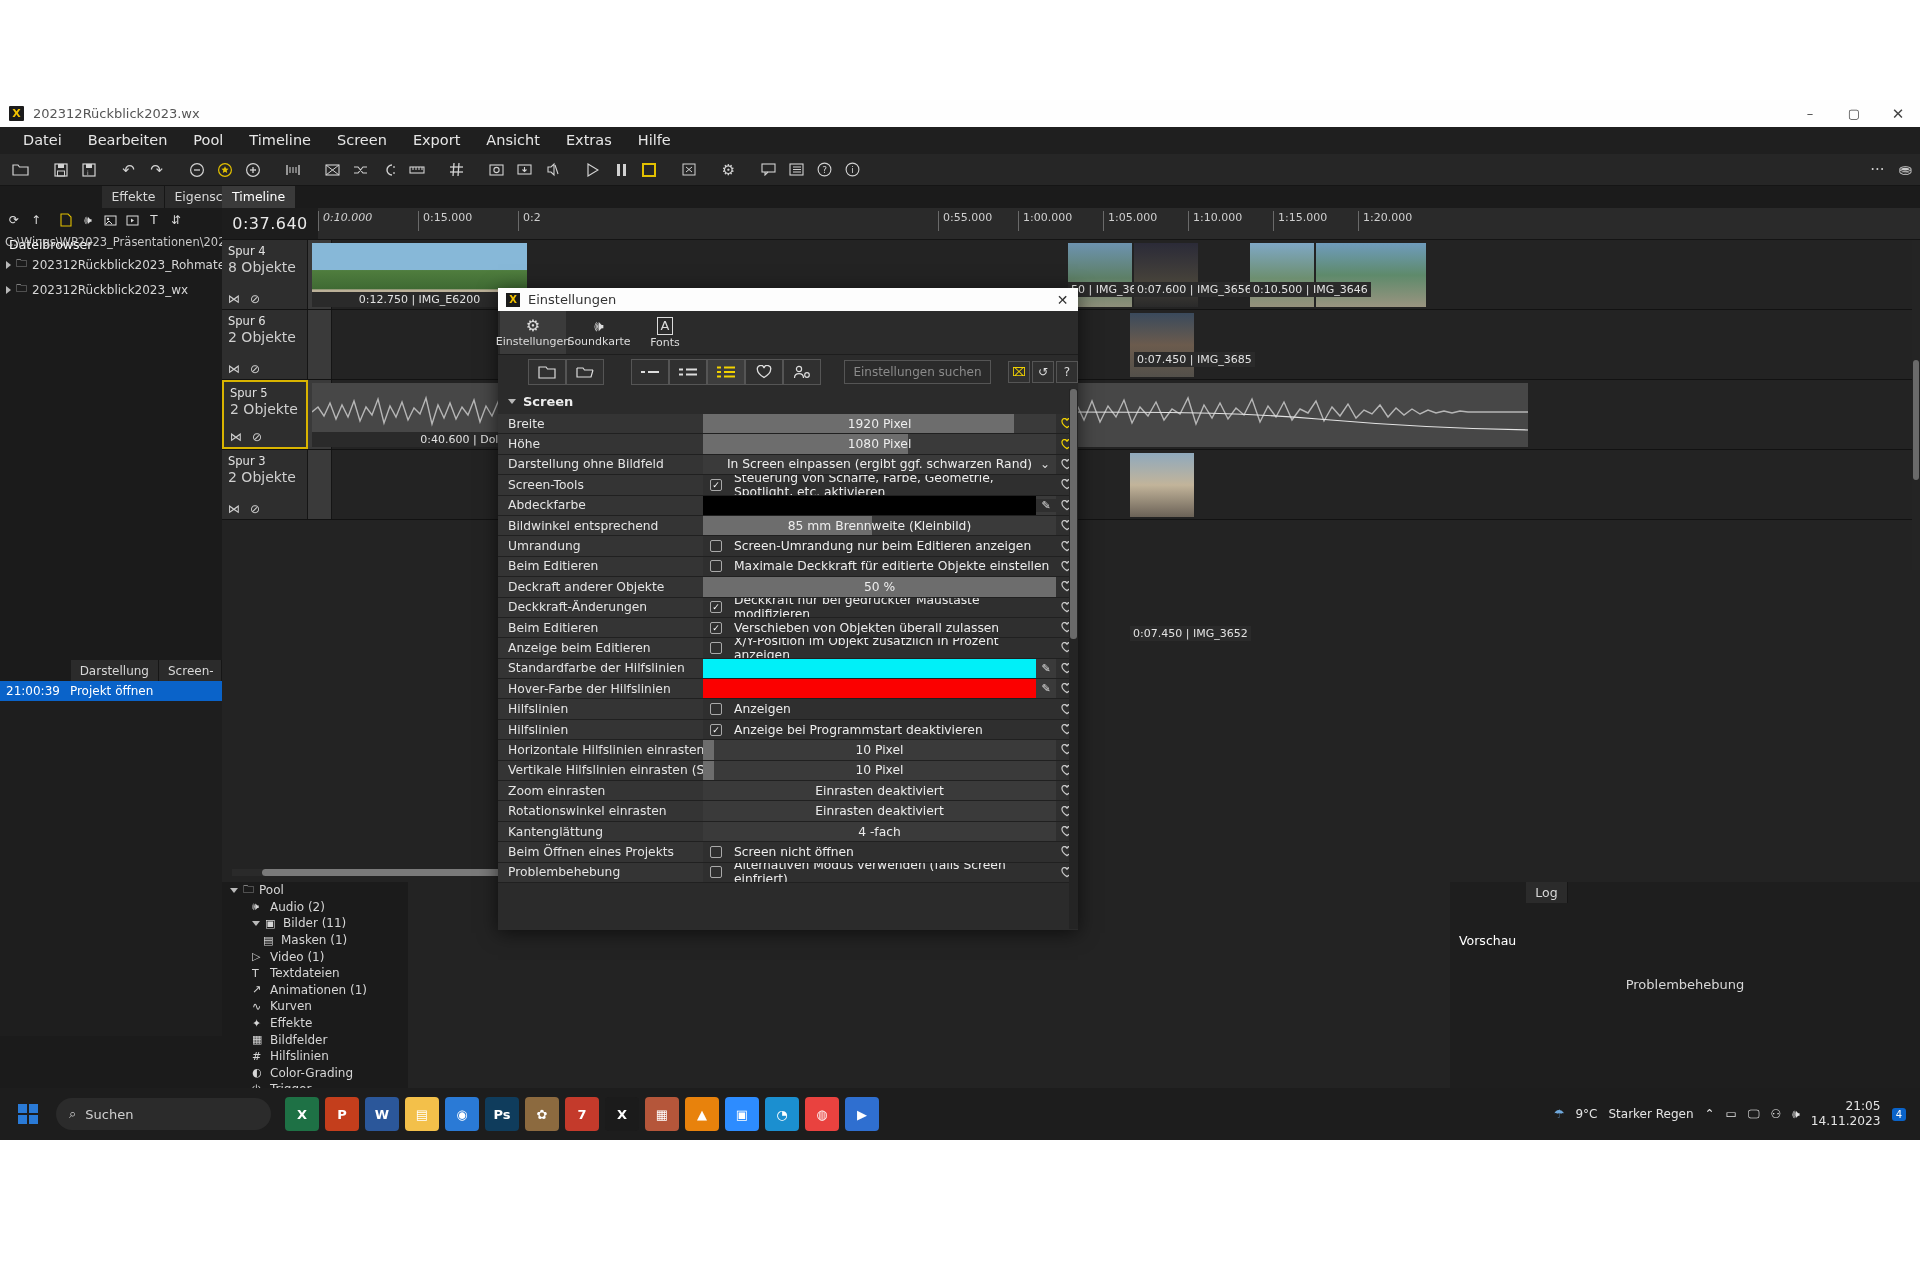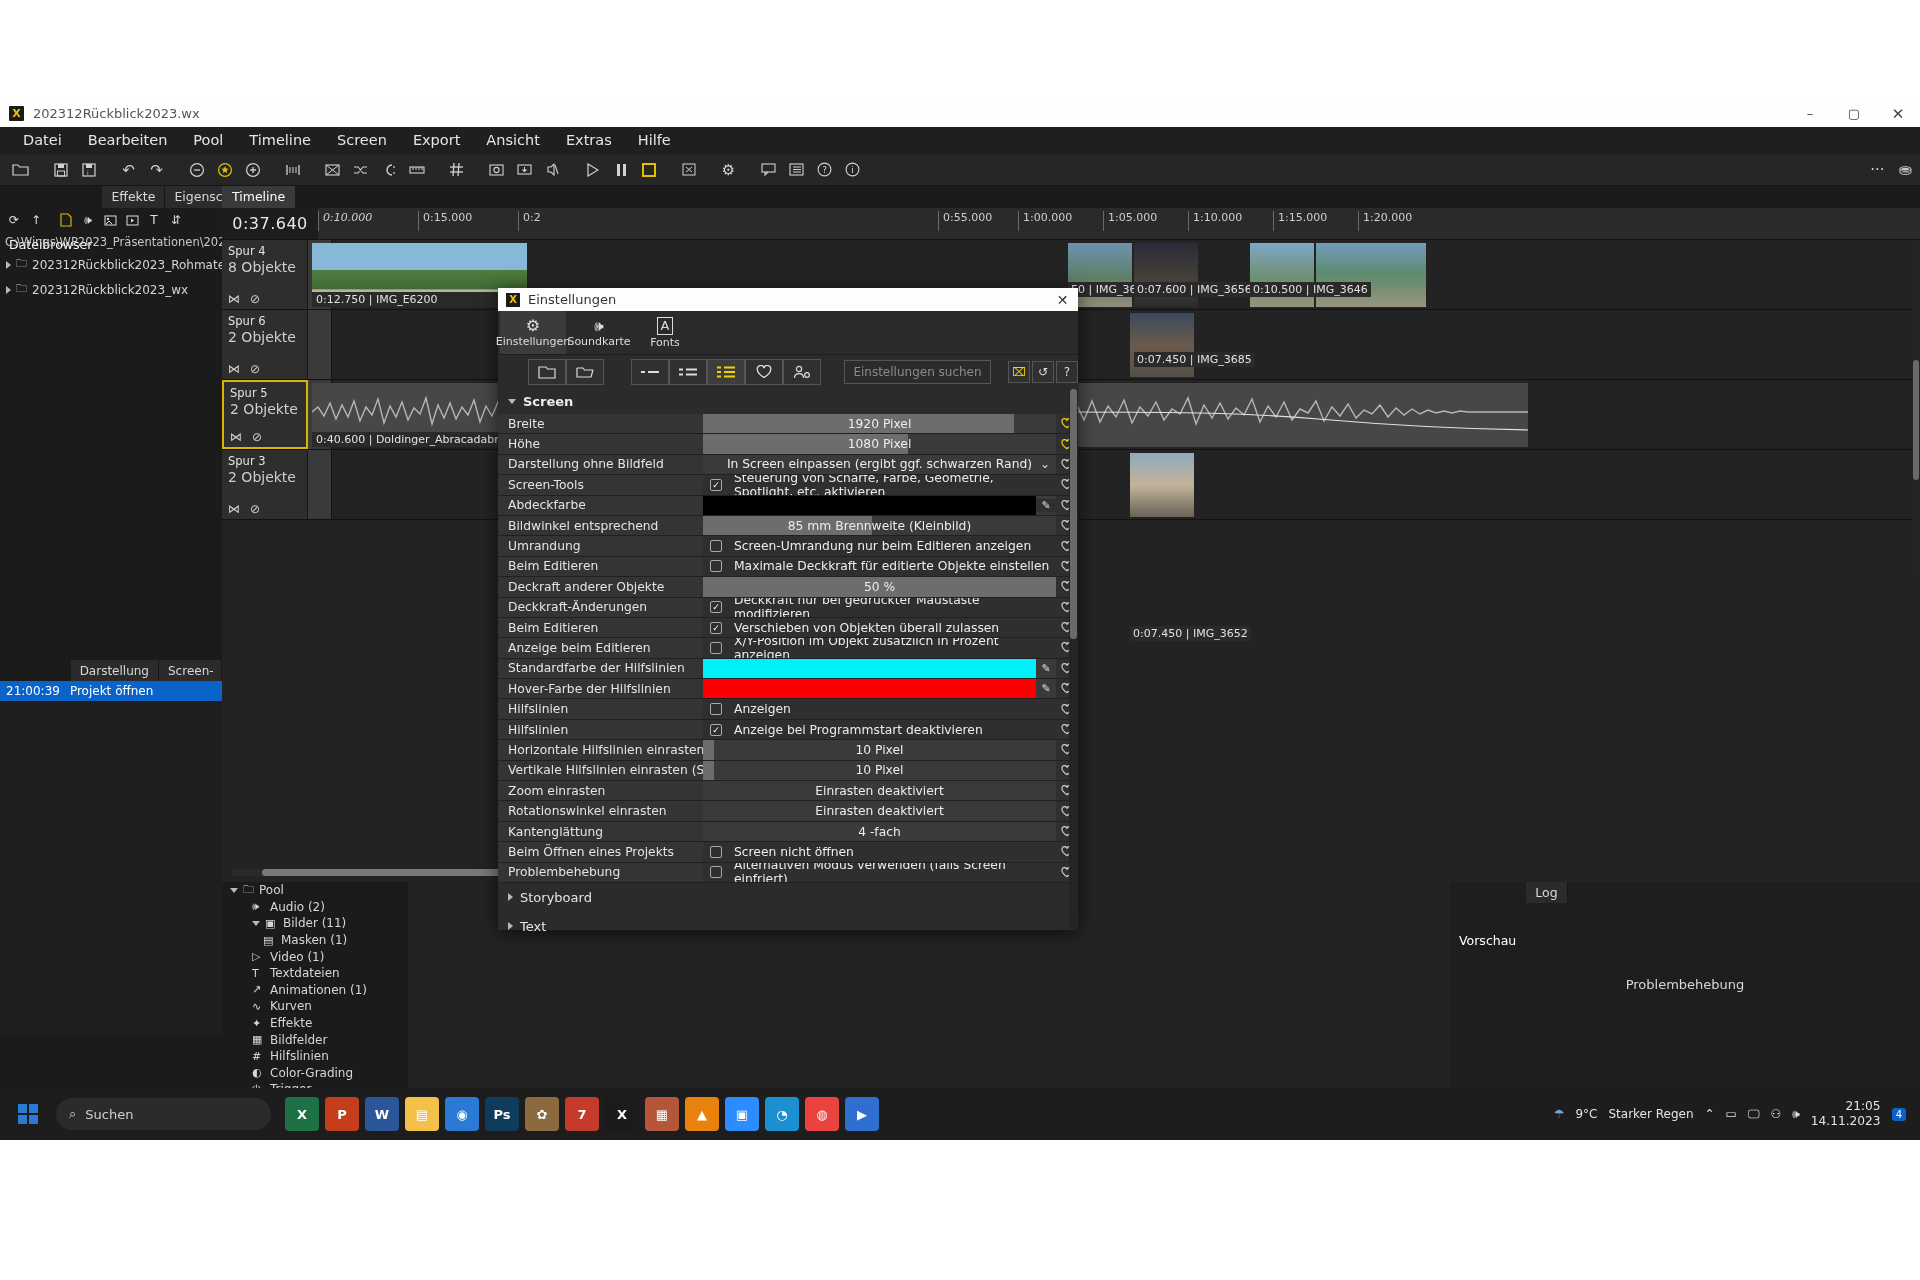--- a/index.html
+++ b/index.html
@@ -84,21 +84,21 @@
   .ruler { position:relative; flex:1; overflow:hidden;}
   .tick { position:absolute; top:3px; font-size:11px; color:#cfcfcf; border-left:1px solid #6a6a6a; padding-left:4px; height:20px;}
   .tracks { position:absolute; left:0; top:54px; right:0; bottom:206px; overflow:hidden;}
   .track { position:relative; height:70px; border-bottom:1px solid #121212;}
   .track-head { position:absolute; left:0; top:0; width:86px; height:100%; background:#2e2e2e; border-right:1px solid #151515;}
   .track-head.sel { border:2px solid #d9b400; }
   .th-name { font-size:11.5px; color:#e2e2e2; padding:4px 6px 0 6px;}
   .th-sub { font-size:14px; color:#cfcfcf; padding:1px 6px;}
   .th-icons { position:absolute; bottom:3px; left:6px; display:flex; gap:10px; color:#cfcfcf; font-size:12px;}
   .th-strip { position:absolute; left:86px; top:0; width:24px; height:100%; background:#3a3a3a; border-right:1px solid #151515;}
-  .clip { position:absolute; top:3px; height:64px; background:#3a3a3a; overflow:hidden;}
+  .clip { position:absolute; top:3px; height:64px; background:#3a3a3a; overflow:hidden;text-align:center;}
   .clip-label { position:absolute; bottom:0; left:0; right:0; background:#2a2a2a; color:#e2e2e2; font-size:11px; padding:1px 4px; white-space:nowrap;}
   .audio-clip { background:#474747; }
   .wave { position:absolute; left:0; right:0; top:6px; height:46px; }
 
   
   .pool-panel { position:absolute; left:0; top:auto; bottom:0; width:186px; height:206px; background:#1b1b1b;}
   .pool-row { display:flex; align-items:center; gap:5px; font-size:12px; color:#d6d6d6; height:16.6px; padding-left:6px;}
   .preview-panel { position:absolute; right:0; bottom:0; width:470px; height:206px; background:#1e1e1e;}
   .pv-tabs { display:flex; height:21px;}
   .pv-text { position:absolute; left:0; right:0; top:95px; text-align:center; font-size:13px; color:#d8d8d8;}
@@ -955,30 +955,20 @@
               <span class="vleft">Alternativen Modus verwenden (falls Screen einfriert)</span>
             </div>
             <div class="heart plain">
               <svg width="12" height="11" viewBox="0 0 16 14">
                 <path d="M8 12.5S1.4 8.3 1.4 4.7A3.2 3.2 0 018 3a3.2 3.2 0 016.6 1.7c0 3.6-6.6 7.8-6.6 7.8z" fill="none" stroke="currentColor" stroke-width="1.6"></path>
               </svg>
             </div>
           </div>
         </div>
 
-      <div id="collapsed-sections">
-          <div class="sec-collapsed">
-            <span class="tri"></span>
-            <span>Storyboard</span>
-          </div>
-          <div class="sec-collapsed">
-            <span class="tri"></span>
-            <span>Text</span>
-          </div>
-        </div>
 
       <div class="dlg-scroll">
         <div class="dlg-thumb"></div>
       </div>
     </div>
 
   </div>
 
   <div class="taskbar">
     <div class="tb-start">

